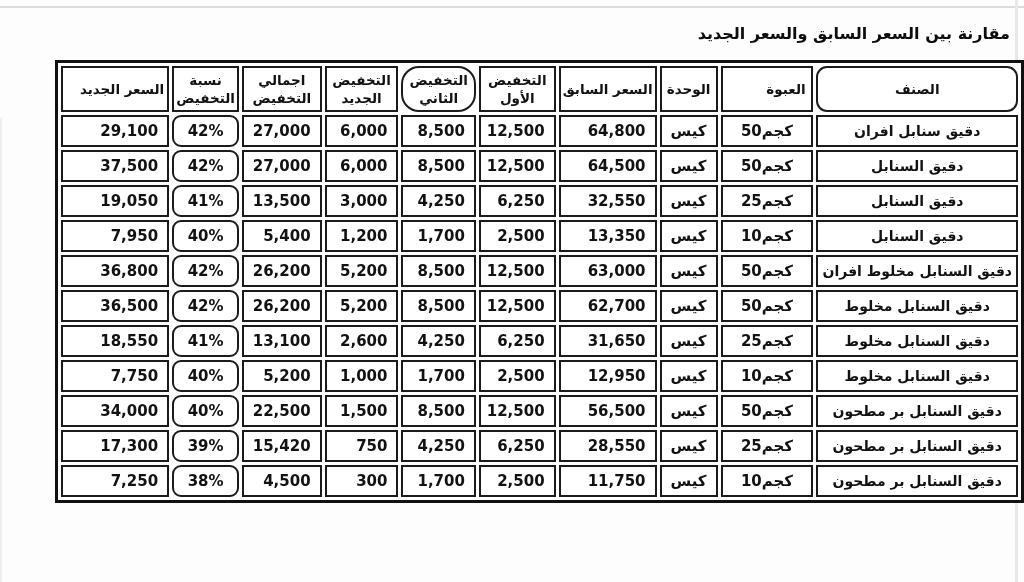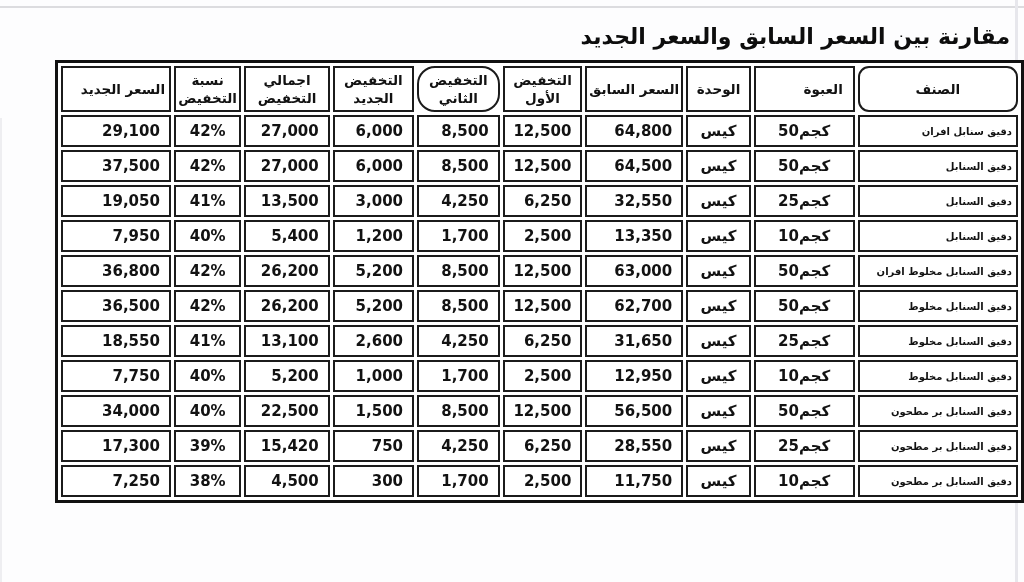--- a/index.html
+++ b/index.html
@@ -8,21 +8,21 @@
     background:#fdfdfe;
     font-family:"DejaVu Sans",sans-serif;
   }
   
   .scan-top{position:absolute;top:6px;left:0;width:1024px;height:2px;background:#dcdcdf;}
   .scan-right{position:absolute;top:0;right:6px;width:3px;height:582px;background:#e7e7ec;}
   .scan-left{position:absolute;left:0;top:118px;width:2px;height:464px;background:#eeeef1;}
 
   .doc-title{
     position:absolute;top:24px;right:14px;
-    direction:rtl;font-size:22px;font-weight:bold;color:#0d0d0d;
+    direction:rtl;font-size:16px;font-weight:bold;color:#0d0d0d;
     letter-spacing:0;
   }
 
   table.price{
     position:absolute;top:60px;left:55px;
     direction:rtl;
     border-collapse:separate;border-spacing:3px;
     border:3px solid #111;
     table-layout:fixed;
     background:#fff;
@@ -47,24 +47,24 @@
   th.col-prev_price{width:85px;}
   th.col-discount1{width:75px;}
   th.col-discount2{width:84px;border-radius:18px;}
   th.col-new_discount{width:82px;}
   th.col-total_discount{width:84px;}
   th.col-pct{width:60px;}
   th.col-new_price{width:90px;padding-left:16px;}
 
   th.col-item,th.col-package,th.col-unit,th.col-prev_price,th.col-new_price{white-space:nowrap;}
 
-  td.col-item{font-size:10px;white-space:nowrap;}
+  td.col-item{font-size:14px;text-align:center;white-space:nowrap;}
   td.col-package{text-align:center;direction:ltr;}
   td.col-unit{text-align:center;}
-  td.col-pct{text-align:center;}
+  td.col-pct{text-align:center;border-radius:9px;}
   td.col-prev_price,td.col-discount1,td.col-discount2,
   td.col-new_discount,td.col-total_discount,td.col-new_price{
     text-align:right;padding-right:9px;padding-left:3px;white-space:nowrap;
   }
 </style>
 </head>
 <body>
 
 <div class="scan-top"></div>
 <div class="scan-right"></div>

